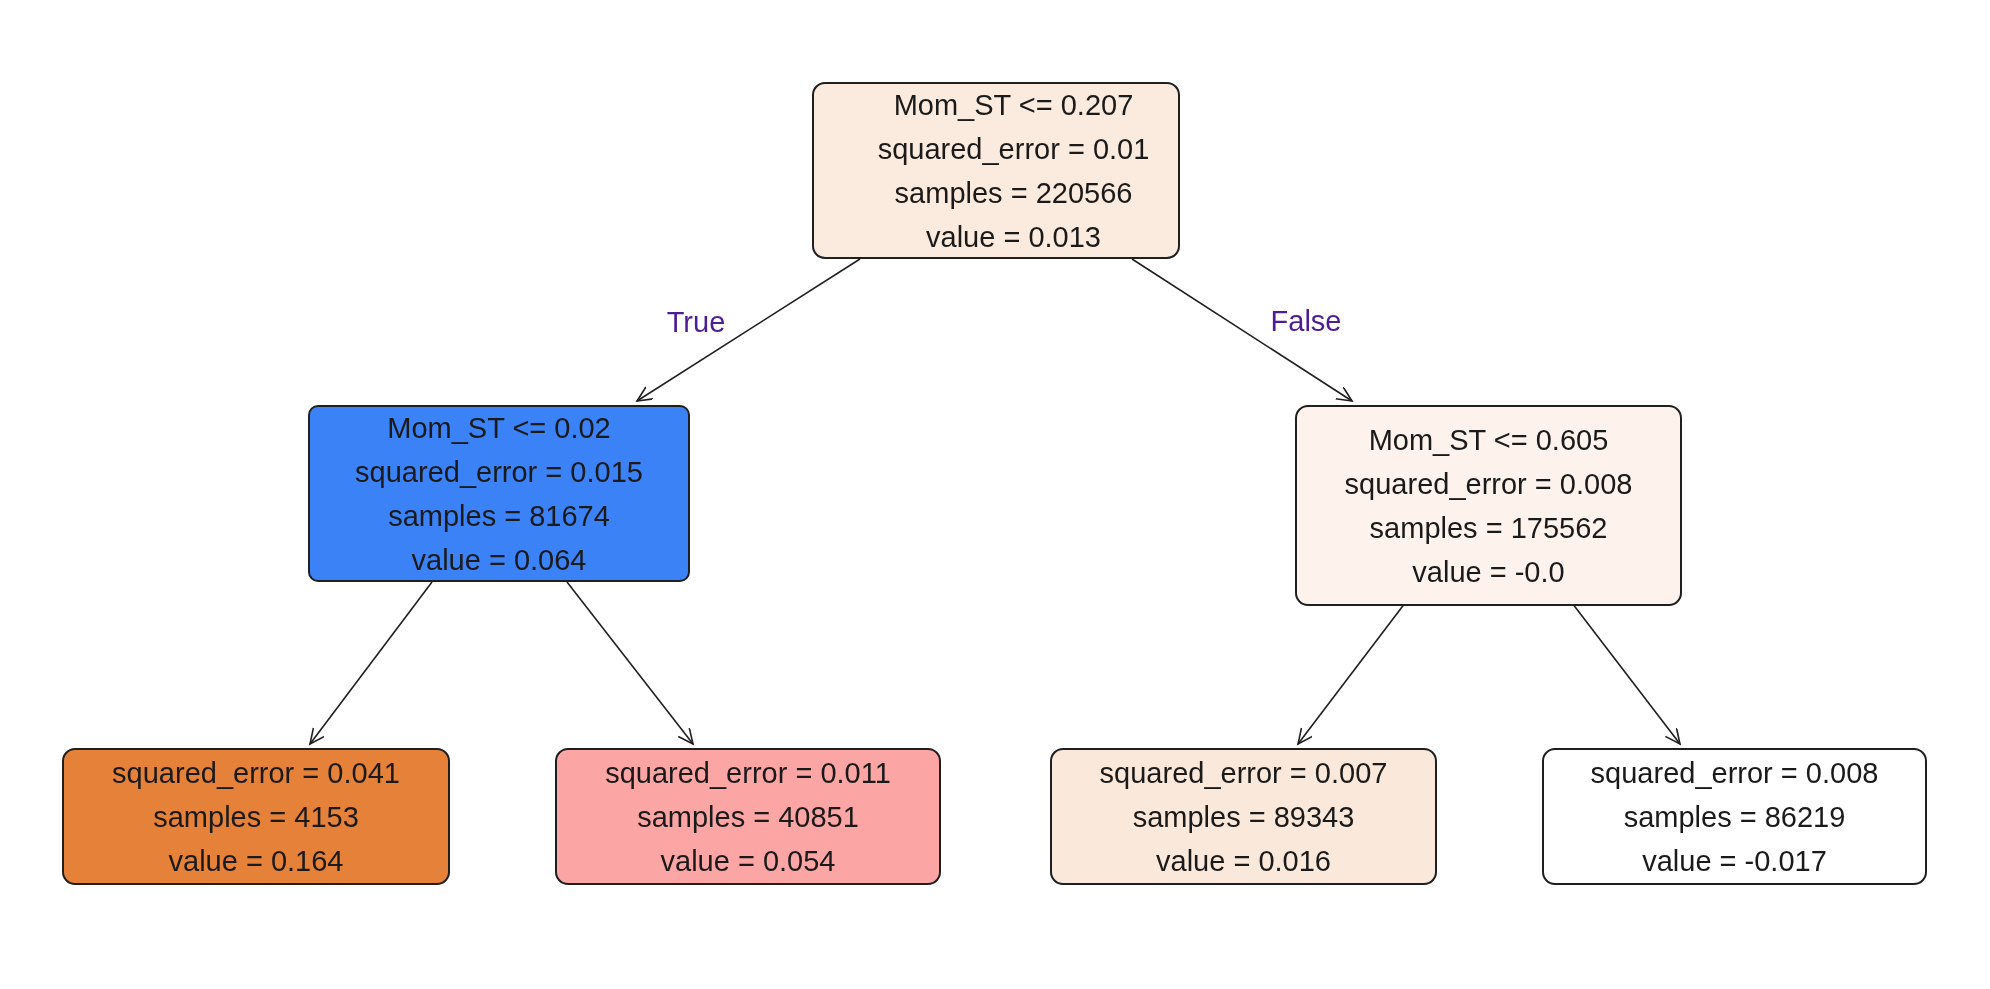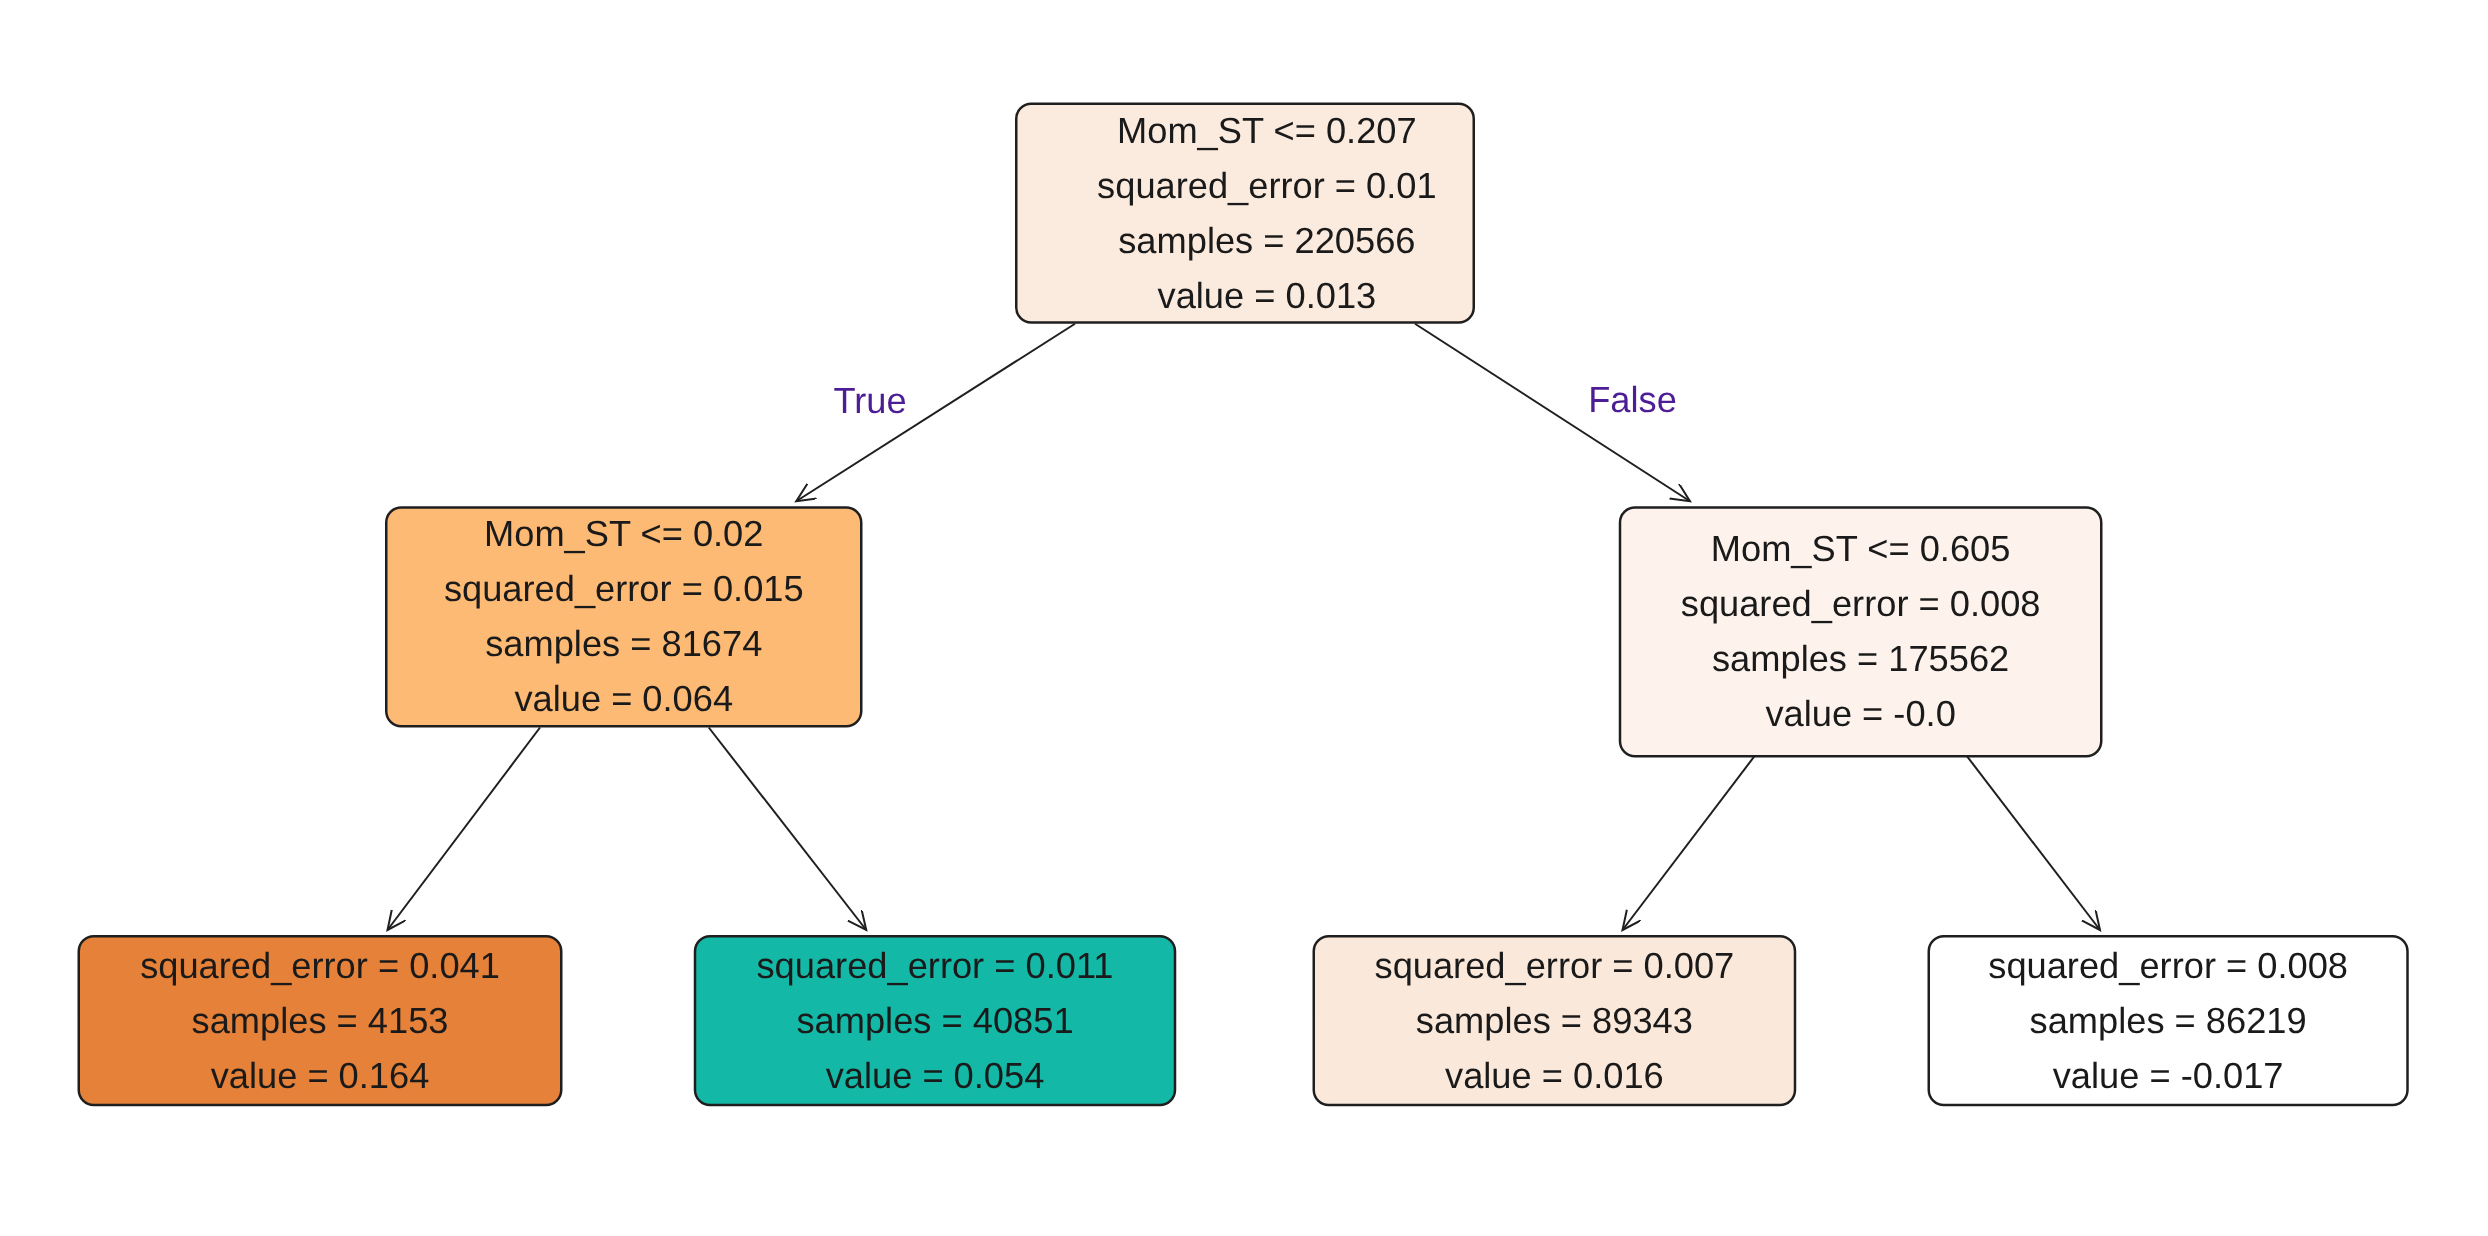--- a/index.html
+++ b/index.html
@@ -83,41 +83,41 @@
   <div class="edge-label" id="label-true">True</div>
   <div class="edge-label" id="label-false">False</div>
 
   <div class="node" id="node-root" style="background-color: rgb(251, 234, 222); padding-left: 35px;">
     <div class="line">Mom_ST &lt;= 0.207</div>
     <div class="line">squared_error = 0.01</div>
     <div class="line">samples = 220566</div>
     <div class="line">value = 0.013</div>
   </div>
 
-  <div class="node" id="node-l1" style="background-color: #fdba74;">
+  <div class="node" id="node-l1" style="background-color: #3b82f6; border-radius: 10px;">
     <div class="line">Mom_ST &lt;= 0.02</div>
     <div class="line">squared_error = 0.015</div>
     <div class="line">samples = 81674</div>
     <div class="line">value = 0.064</div>
   </div>
 
   <div class="node" id="node-r1" style="background-color: rgb(253, 243, 236);">
     <div class="line">Mom_ST &lt;= 0.605</div>
     <div class="line">squared_error = 0.008</div>
     <div class="line">samples = 175562</div>
     <div class="line">value = -0.0</div>
   </div>
 
   <div class="node" id="node-leaf1" style="background-color: rgb(229, 129, 57);">
     <div class="line">squared_error = 0.041</div>
     <div class="line">samples = 4153</div>
     <div class="line">value = 0.164</div>
   </div>
 
-  <div class="node" id="node-leaf2" style="background-color: #14b8a6;">
+  <div class="node" id="node-leaf2" style="background-color: #fca5a5;">
     <div class="line">squared_error = 0.011</div>
     <div class="line">samples = 40851</div>
     <div class="line">value = 0.054</div>
   </div>
 
   <div class="node" id="node-leaf3" style="background-color: rgb(250, 232, 219);">
     <div class="line">squared_error = 0.007</div>
     <div class="line">samples = 89343</div>
     <div class="line">value = 0.016</div>
   </div>

